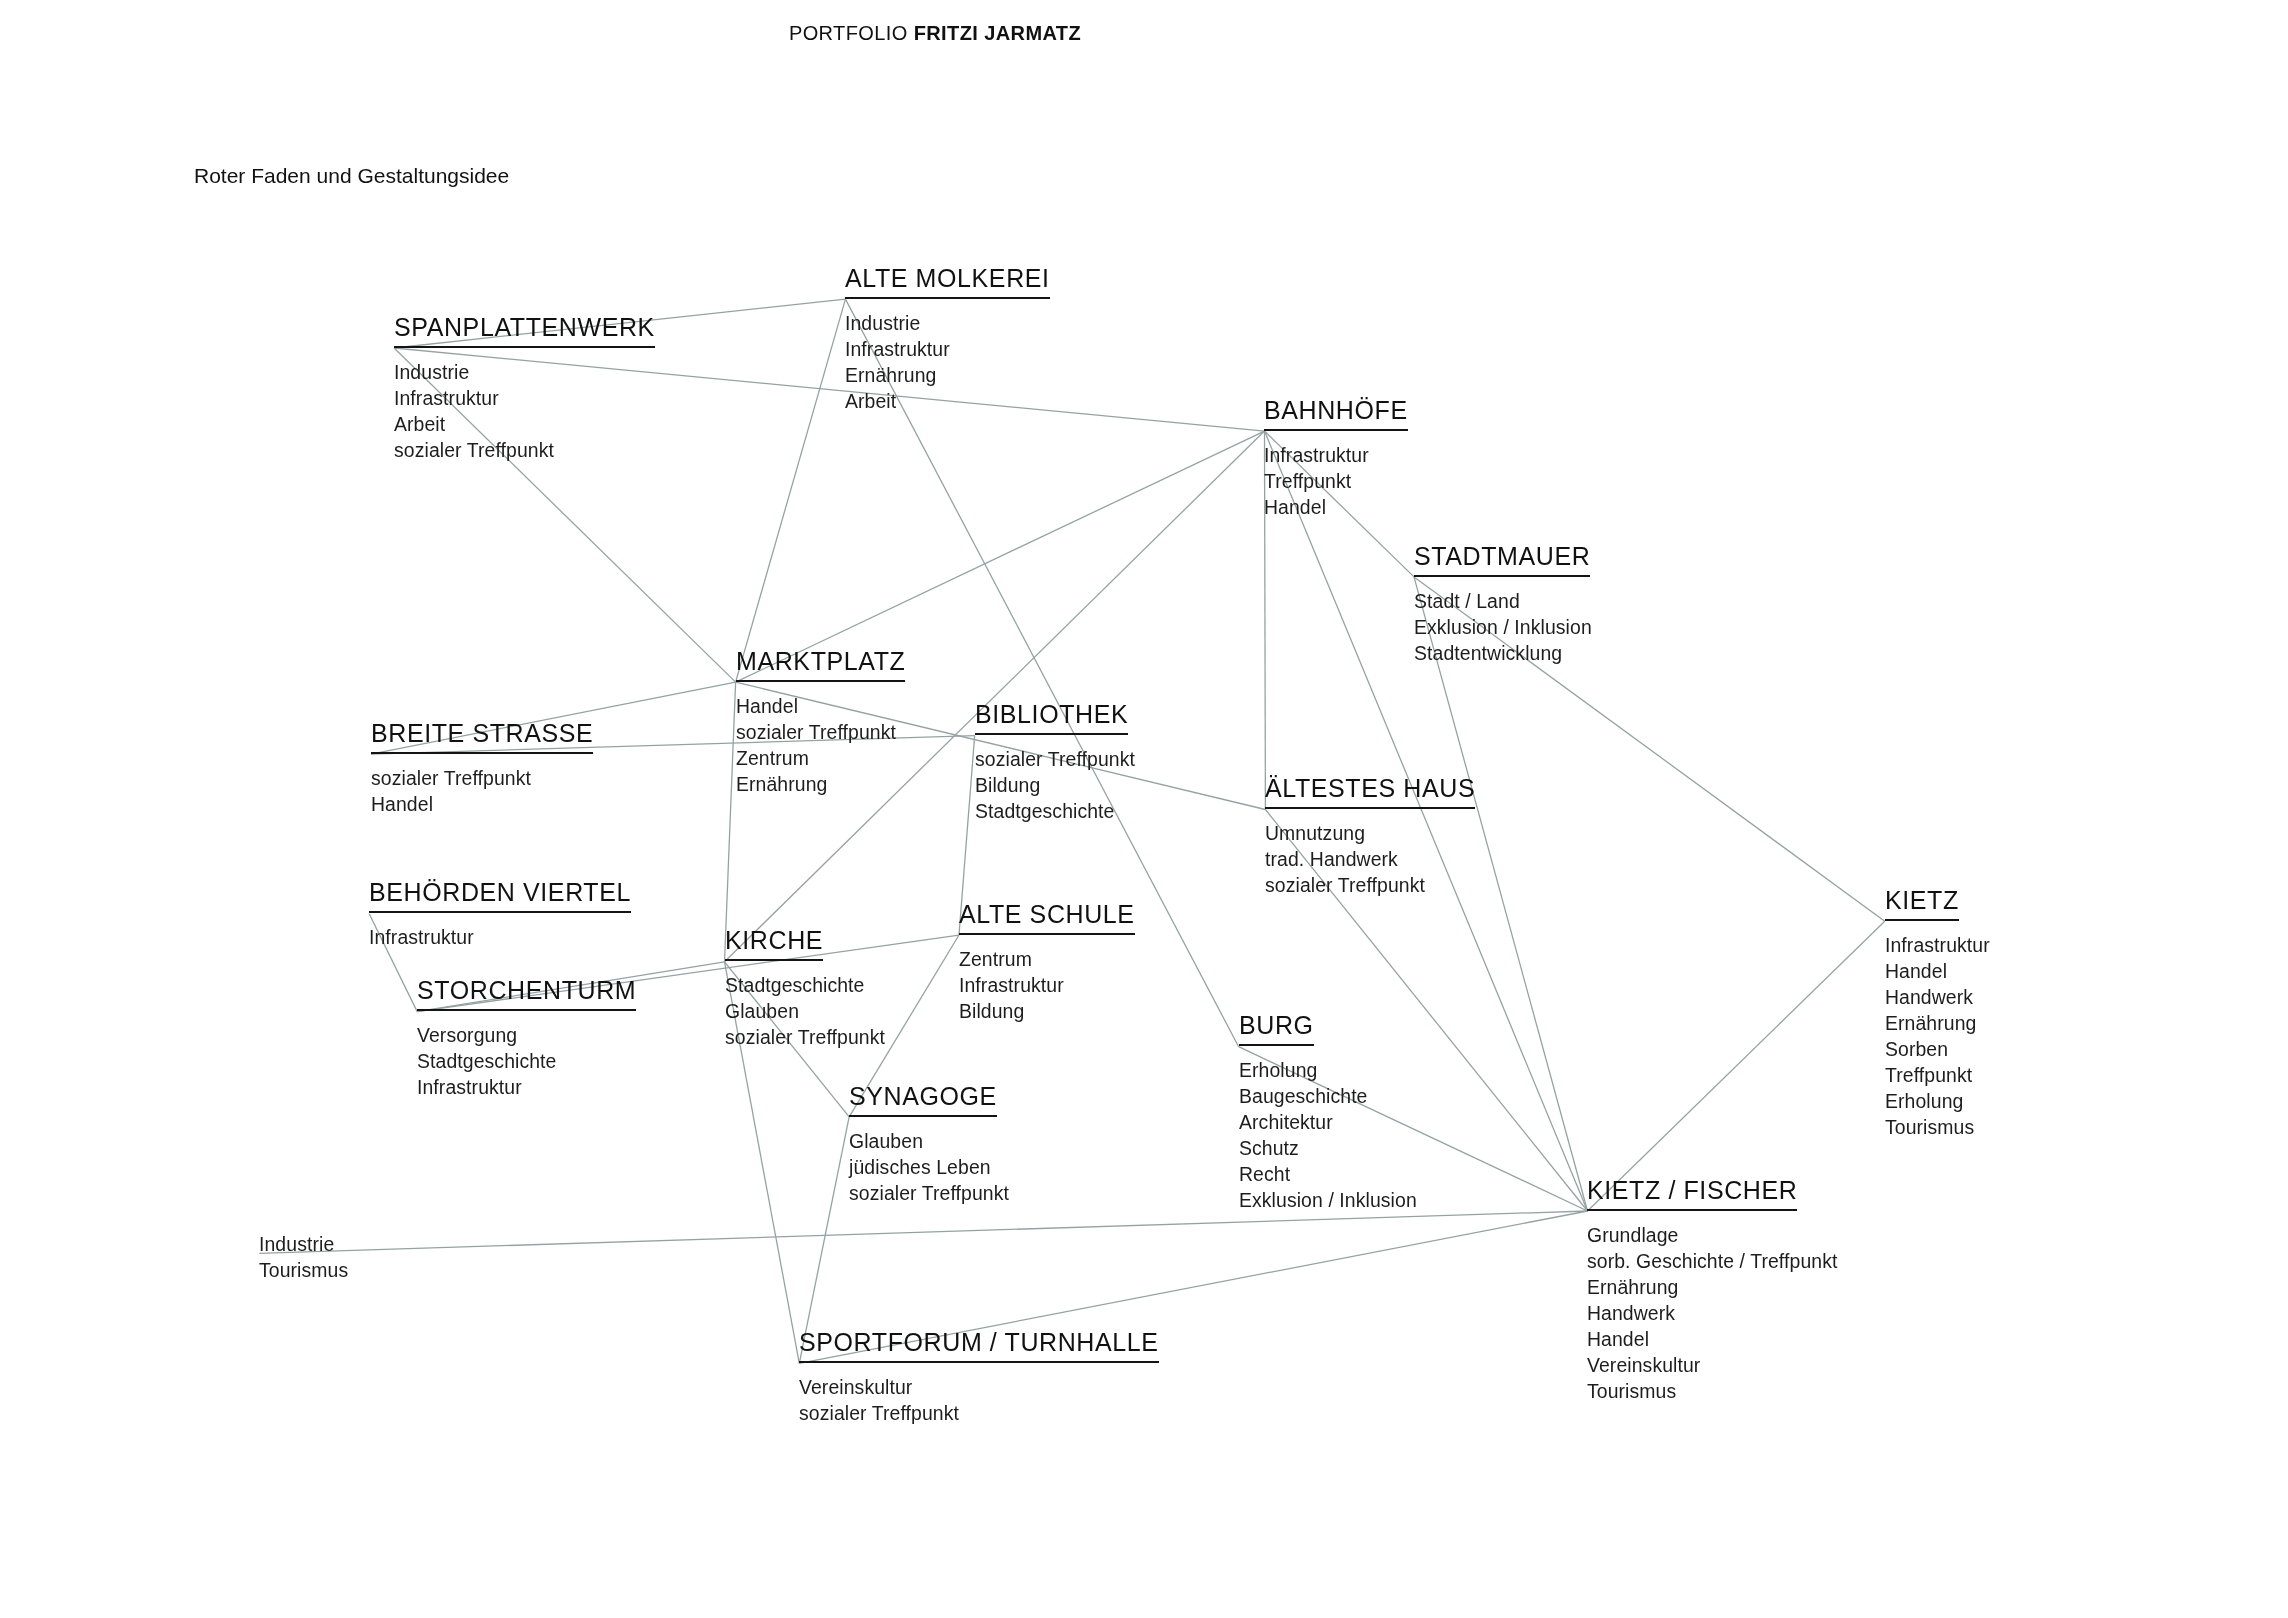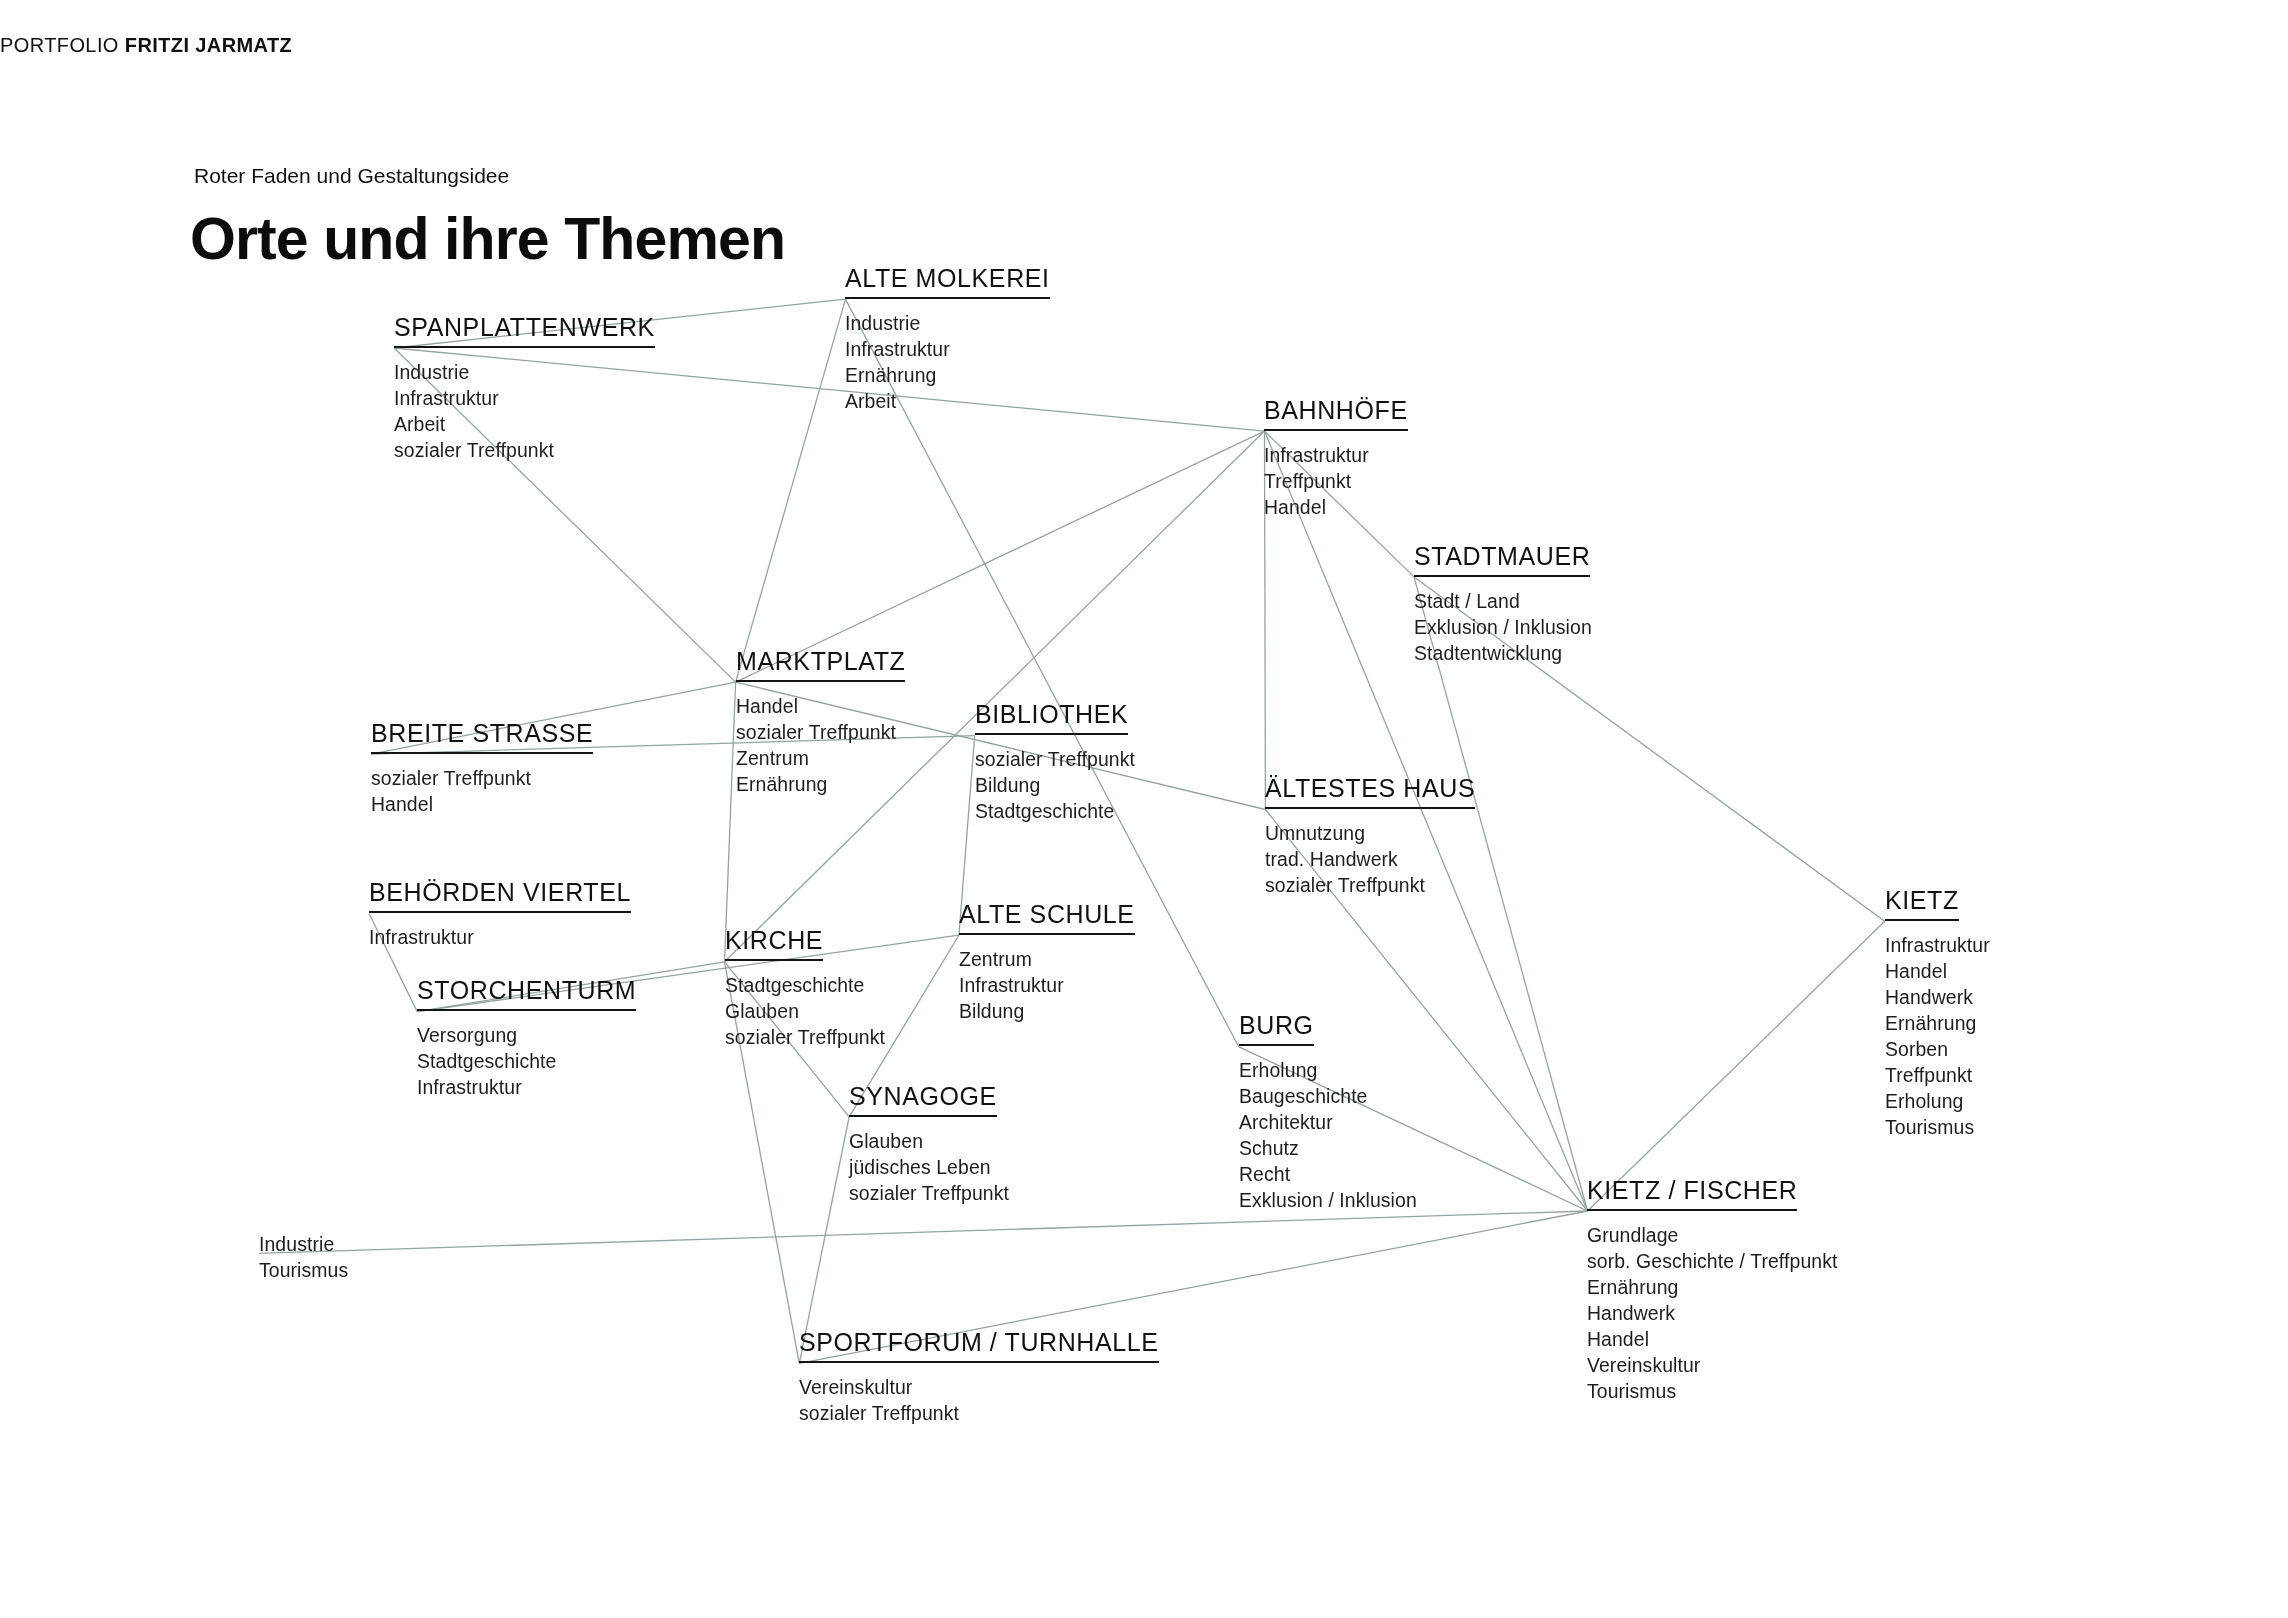--- a/index.html
+++ b/index.html
@@ -6,22 +6,22 @@
   body {
     width: 2289px; height: 1619px;
     background: #ffffff;
     font-family: "Liberation Sans", sans-serif;
     color: #161616;
     position: relative;
     overflow: hidden;
   }
   
   .pageheader {
-    position: absolute; top: 12px; left: 0; width: 1870px;
-    text-align: left; z-index: 3;
+    position: absolute; top: 0; left: 0; width: 1870px;
+    text-align: center; z-index: 3;
   }
   .hline1 { margin-top: 22px; font-size: 20px; letter-spacing: 0.4px; color: #111; }
   .hline1 .reg { font-weight: 400; }
   .hline1 .bold { font-weight: 700; }
   .hline2 { margin-top: 11px; font-size: 23px; color: #111; }
   .hline2 .bold { font-weight: 700; }
   .hline2 .reg { font-weight: 400; }
 
   
   .kicker {
@@ -63,21 +63,20 @@
 <body>
 
 <header class="pageheader">
   <div class="hline1">
     <span class="reg">PORTFOLIO </span><span class="bold">FRITZI JARMATZ</span>
   </div>
 </header>
 
 <main id="canvas">
   <div class="kicker">Roter Faden und Gestaltungsidee</div>
-  <div class="bigtitle">Orte und ihre Themen</div>
   <svg id="edges" width="2289" height="1619" viewBox="0 0 2480 1754">
       <line x1="916" y1="324" x2="427" y2="377" stroke="#94a3a1" stroke-width="1.4"></line>
       <line x1="916" y1="324" x2="797" y2="739" stroke="#94a3a1" stroke-width="1.4"></line>
       <line x1="916" y1="324" x2="1342" y2="1134" stroke="#94a3a1" stroke-width="1.4"></line>
       <line x1="427" y1="377" x2="1370" y2="467" stroke="#94a3a1" stroke-width="1.4"></line>
       <line x1="427" y1="377" x2="797" y2="739" stroke="#94a3a1" stroke-width="1.4"></line>
       <line x1="797" y1="739" x2="1370" y2="467" stroke="#94a3a1" stroke-width="1.4"></line>
       <line x1="797" y1="739" x2="402" y2="817" stroke="#94a3a1" stroke-width="1.4"></line>
       <line x1="797" y1="739" x2="1371" y2="877" stroke="#94a3a1" stroke-width="1.4"></line>
       <line x1="797" y1="739" x2="785" y2="1042" stroke="#94a3a1" stroke-width="1.4"></line>

